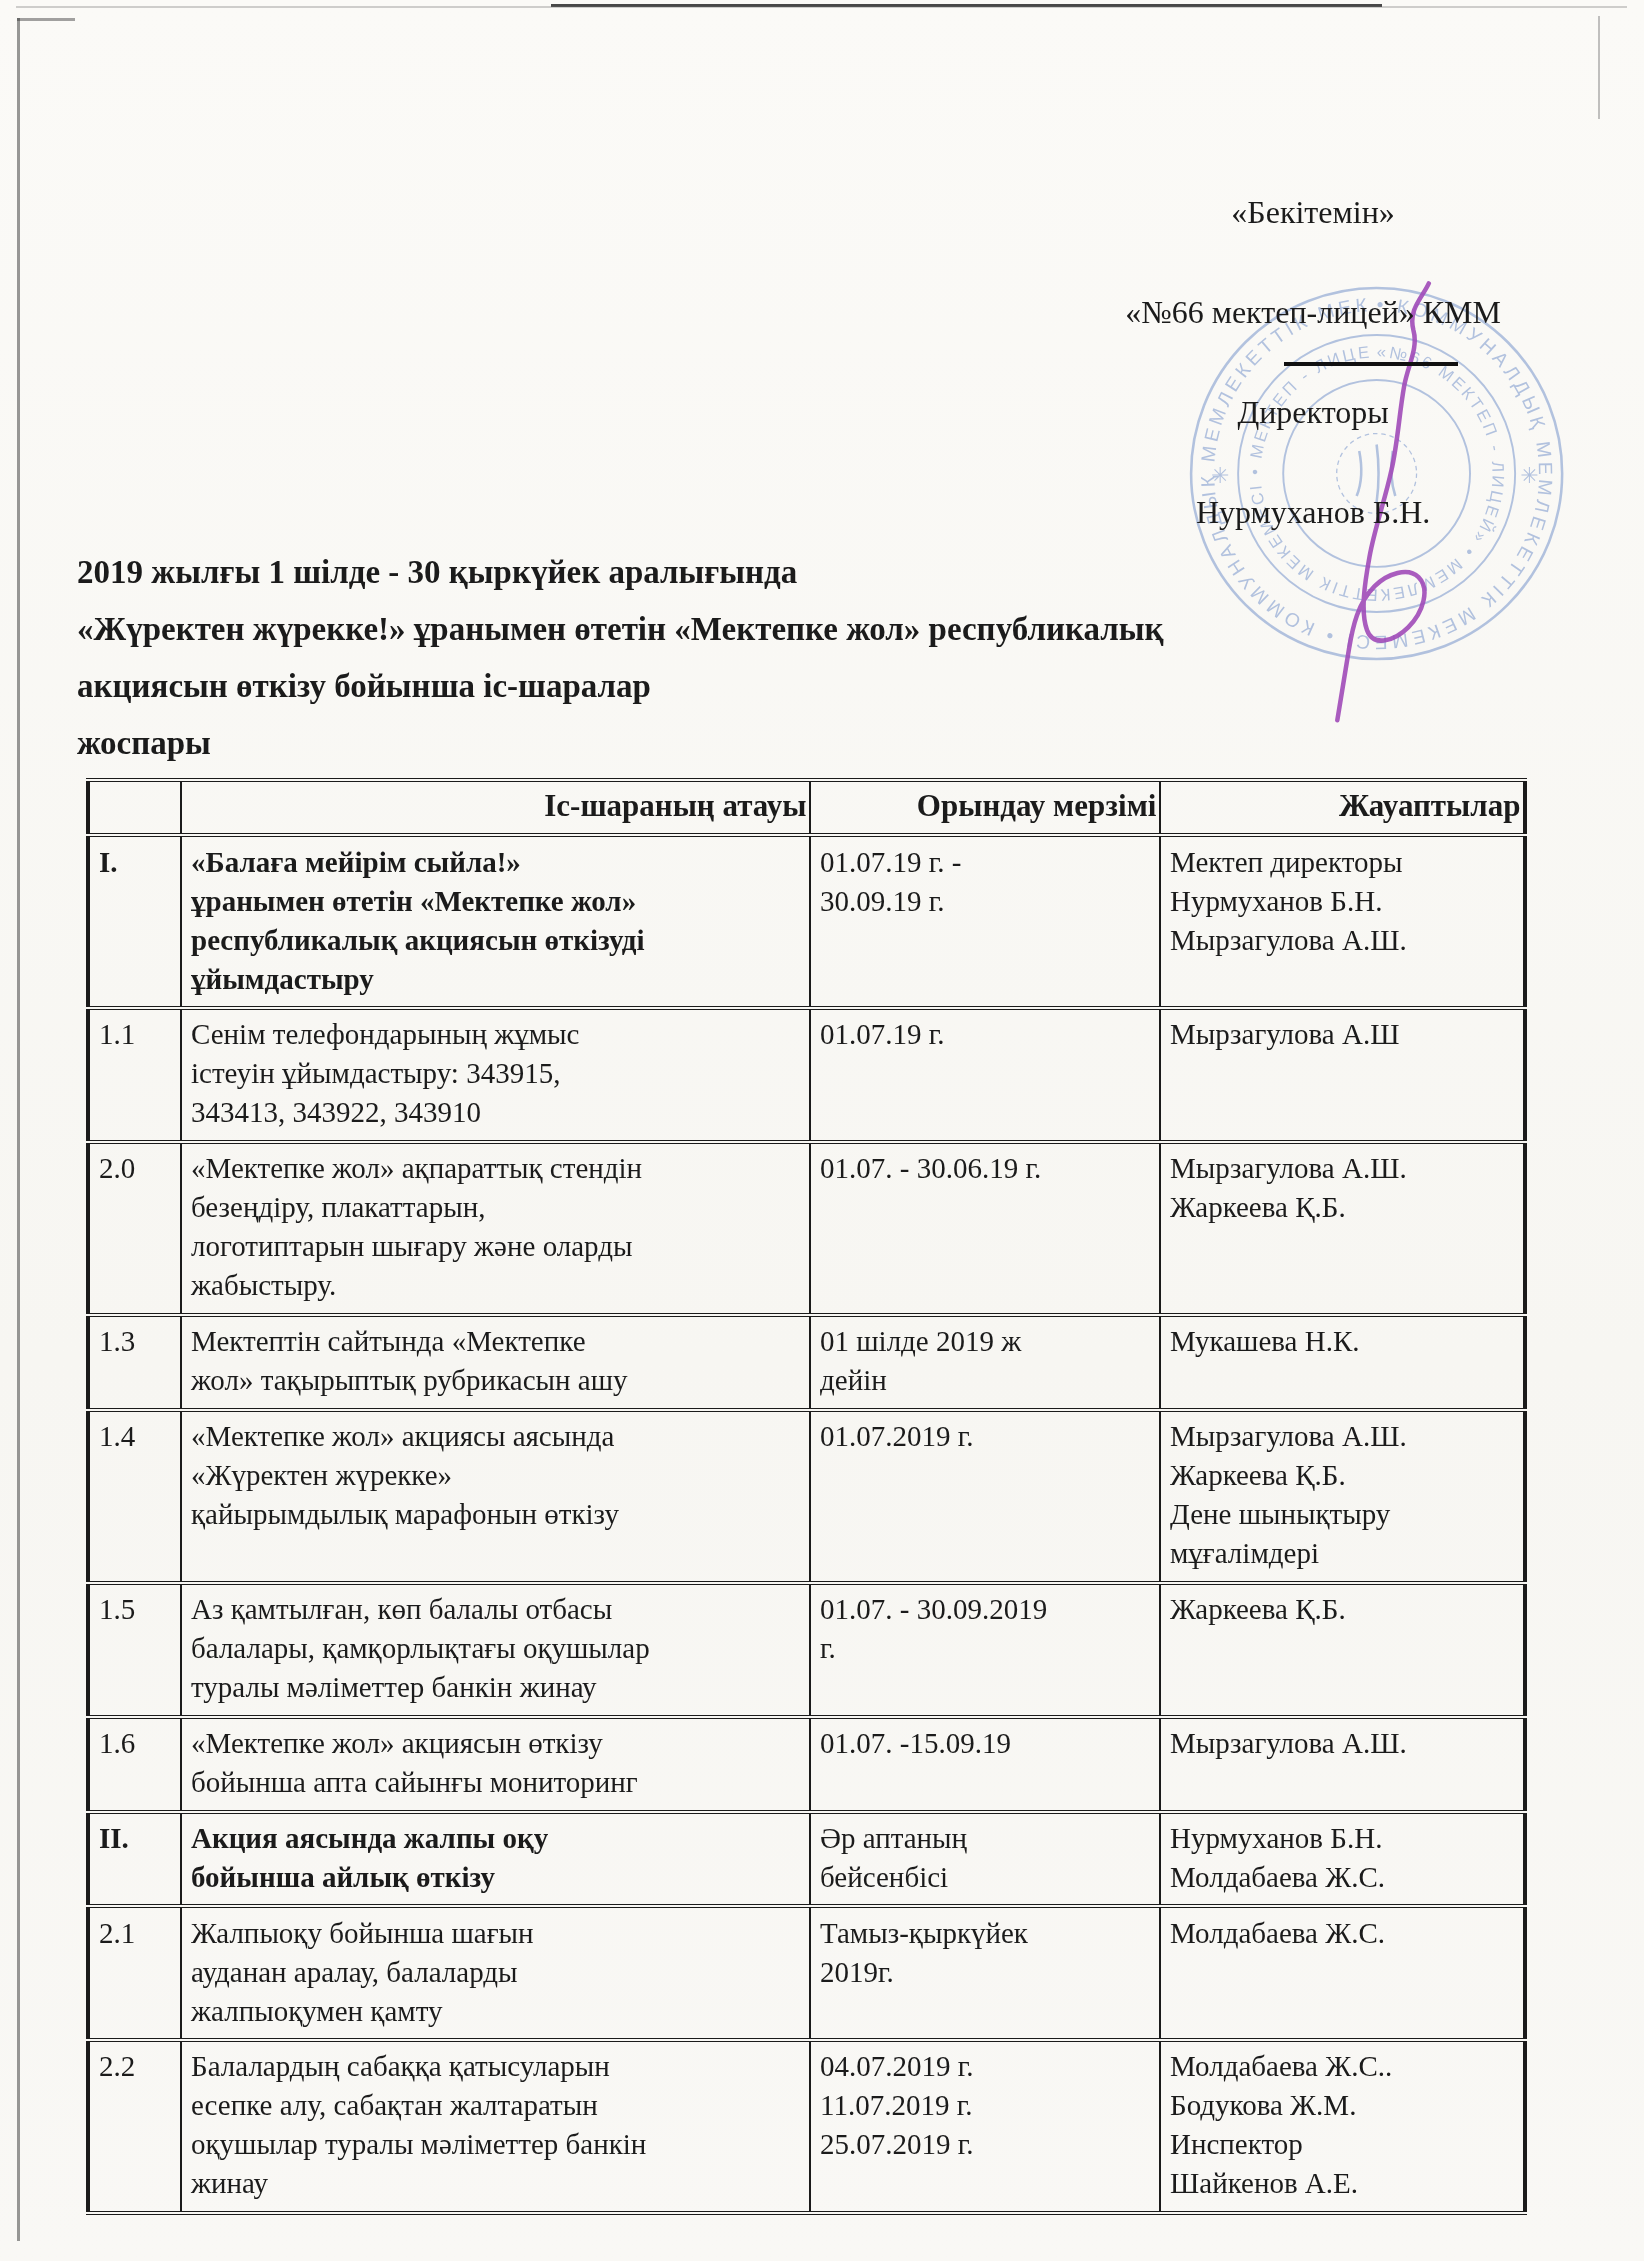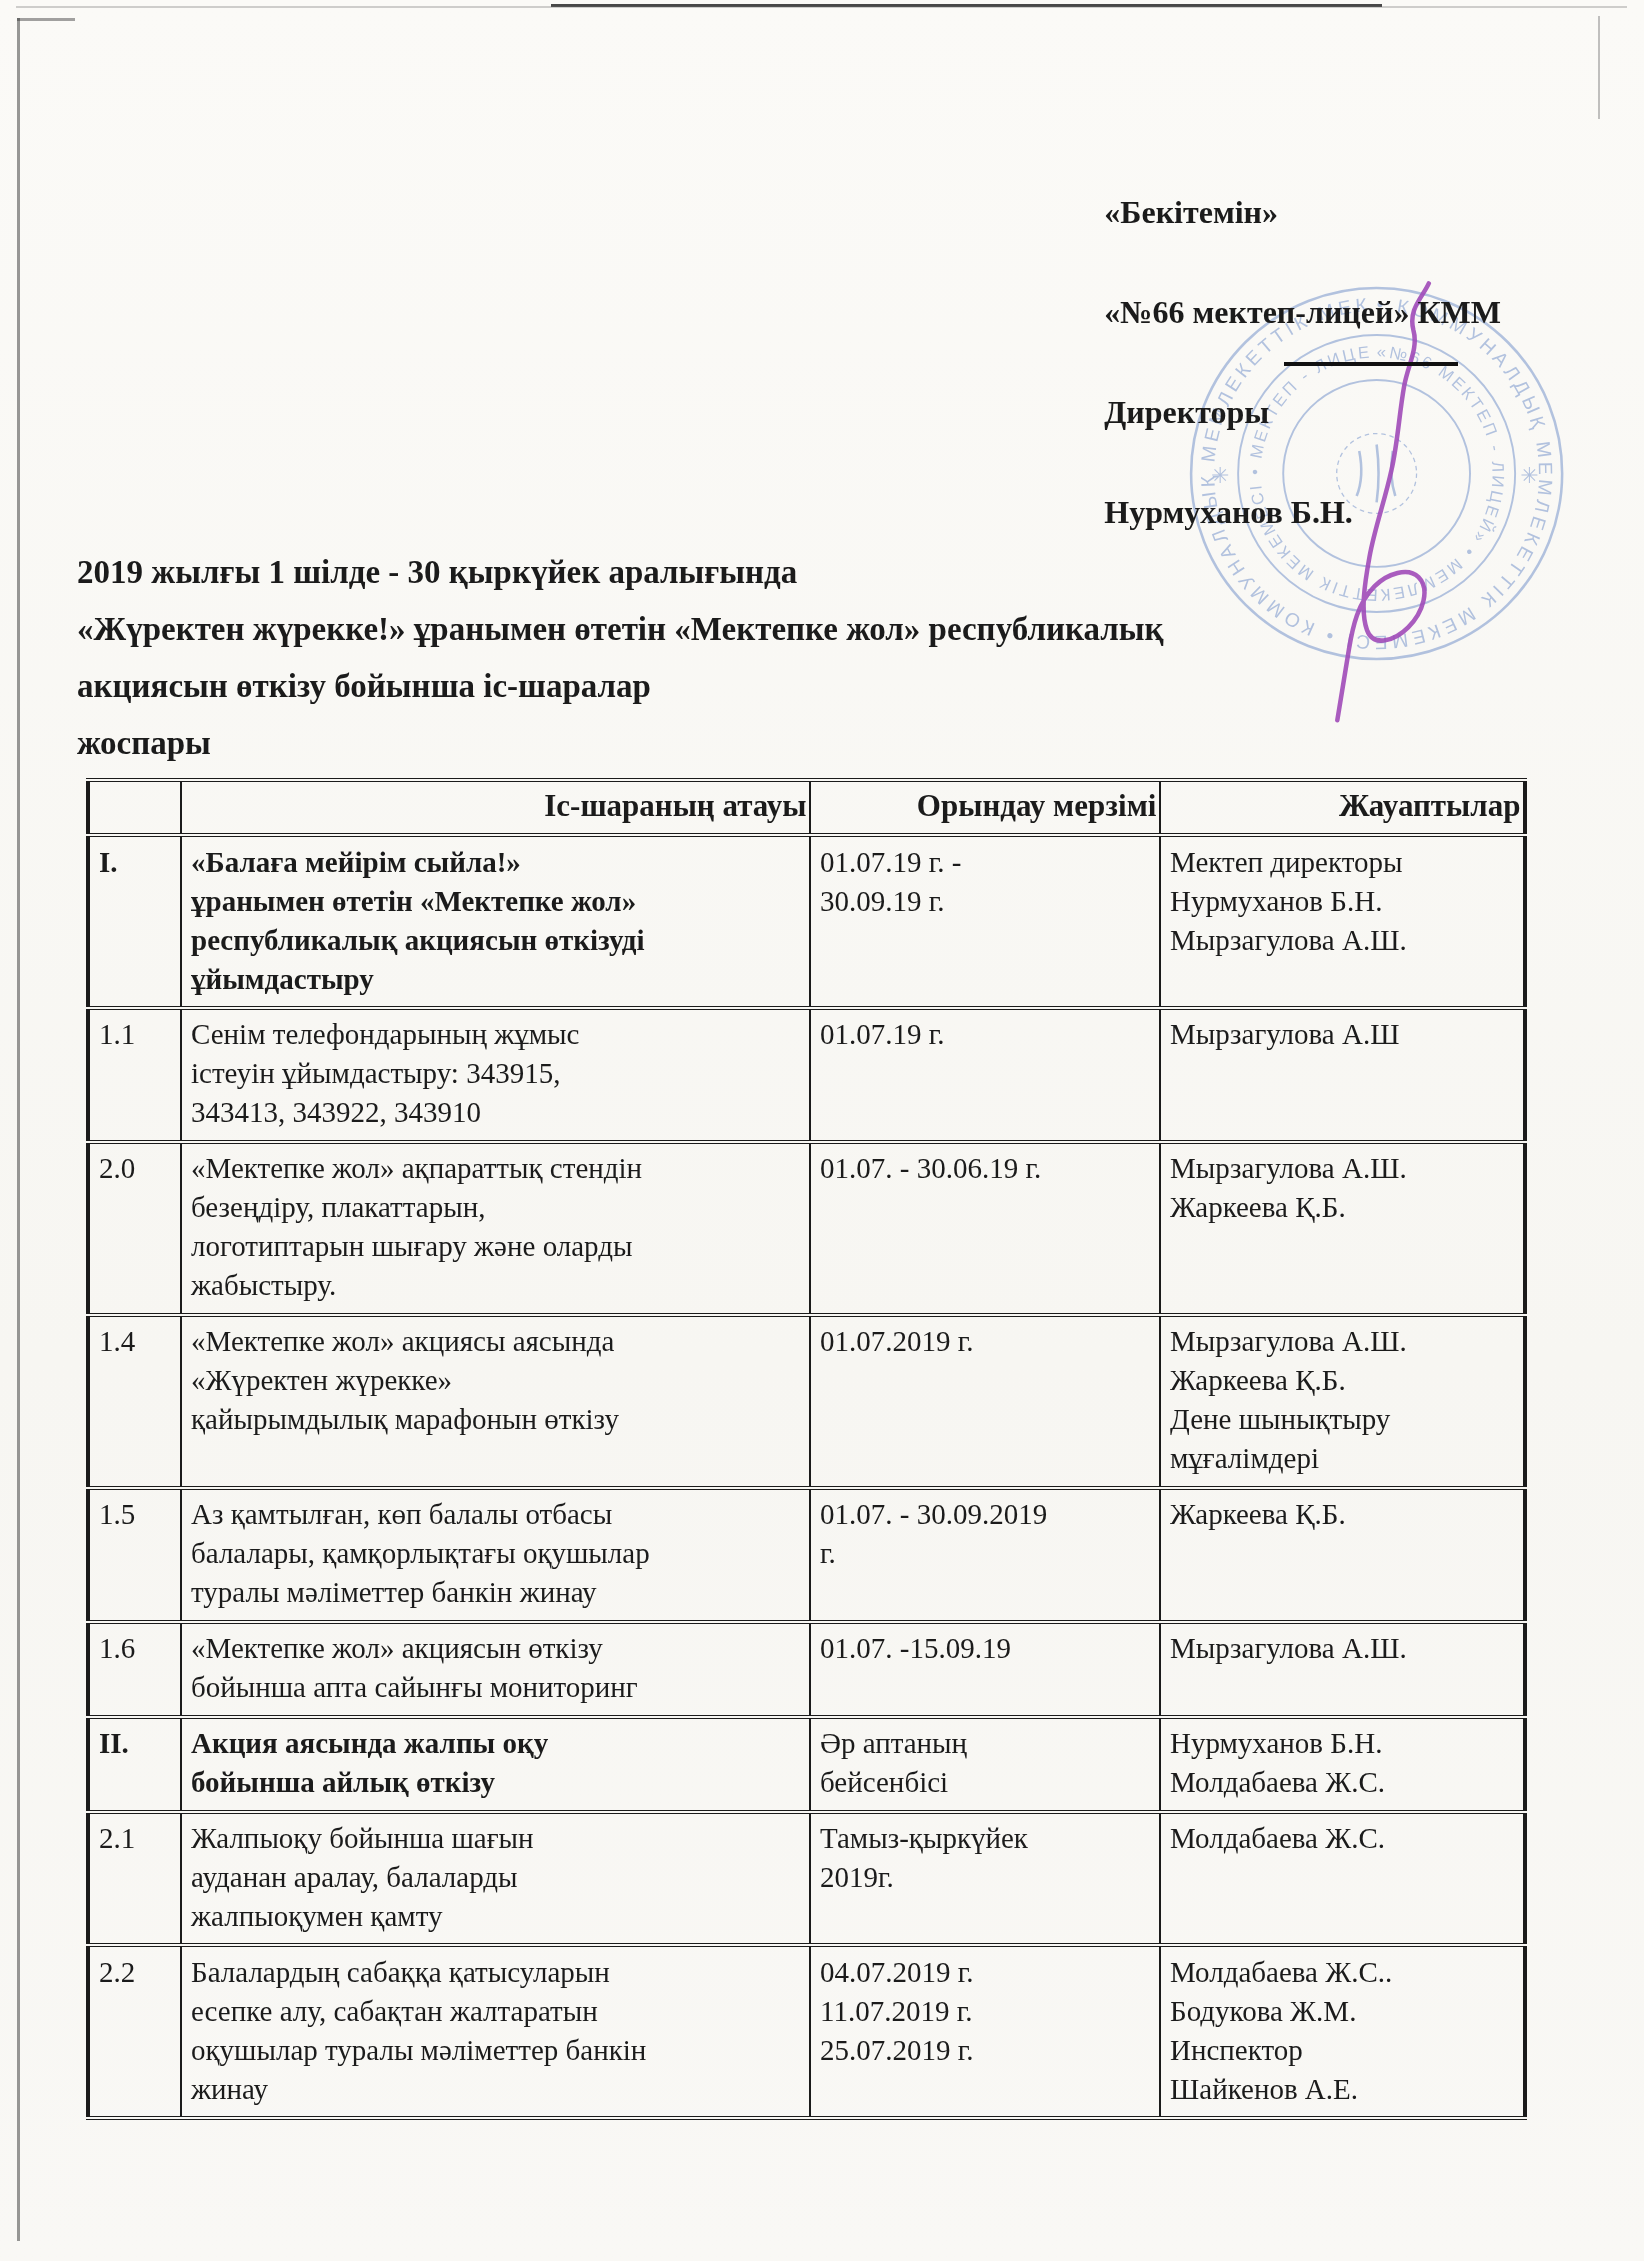--- a/index.html
+++ b/index.html
@@ -10,21 +10,21 @@
   }
   .artifact{position:absolute;}
   .top-dark-line{left:551px;top:3.9px;width:831px;height:3.2px;background:#1c1c1c;opacity:.8;}
   .top-faint-line{left:16px;top:6.4px;width:1611px;height:1.3px;background:#666;opacity:.3;}
   .left-edge-line{left:17.4px;top:18px;width:2.6px;height:2223px;background:#333;opacity:.5;}
   .left-corner-dash{left:17.4px;top:18px;width:58px;height:2.6px;background:#333;opacity:.45;}
   .right-edge-line{left:1598px;top:16px;width:1.9px;height:103px;background:#777;opacity:.45;}
 
   .approval{
     position:absolute;top:137px;right:143px;z-index:3;
-    text-align:left;font-weight:bold;font-size:32px;line-height:50px;
+    text-align:center;font-weight:normal;font-size:32px;line-height:50px;
     white-space:pre-line;
   }
   .sig-line{position:absolute;left:1284px;top:362px;width:174px;height:3.9px;background:#111;z-index:4;}
 
   .doc-title{
     position:absolute;top:544px;left:77px;width:1489px;z-index:3;
     text-align:left;font-weight:bold;font-size:33px;line-height:57px;
     white-space:pre-line;
   }
 
@@ -148,20 +148,28 @@
     <td class="num">2.0</td>
     <td class="name">«Мектепке жол» ақпараттық стендін
 безеңдіру, плакаттарын,
 логотиптарын шығару және оларды
 жабыстыру.</td>
     <td class="date">01.07. - 30.06.19 г.</td>
     <td class="resp">Мырзагулова А.Ш.
 Жаркеева Қ.Б.</td>
   </tr>
   <tr>
+    <td class="num">1.3</td>
+    <td class="name">Мектептін  сайтында «Мектепке
+жол» тақырыптық рубрикасын ашу</td>
+    <td class="date">01 шілде 2019 ж
+дейін</td>
+    <td class="resp">Мукашева Н.К.</td>
+  </tr>
+  <tr>
     <td class="num">1.4</td>
     <td class="name">«Мектепке жол» акциясы аясында
 «Жүректен жүрекке»
 қайырымдылық  марафонын   өткізу</td>
     <td class="date">01.07.2019 г.</td>
     <td class="resp">Мырзагулова А.Ш.
 Жаркеева Қ.Б.
 Дене шынықтыру
 мұғалімдері</td>
   </tr>

